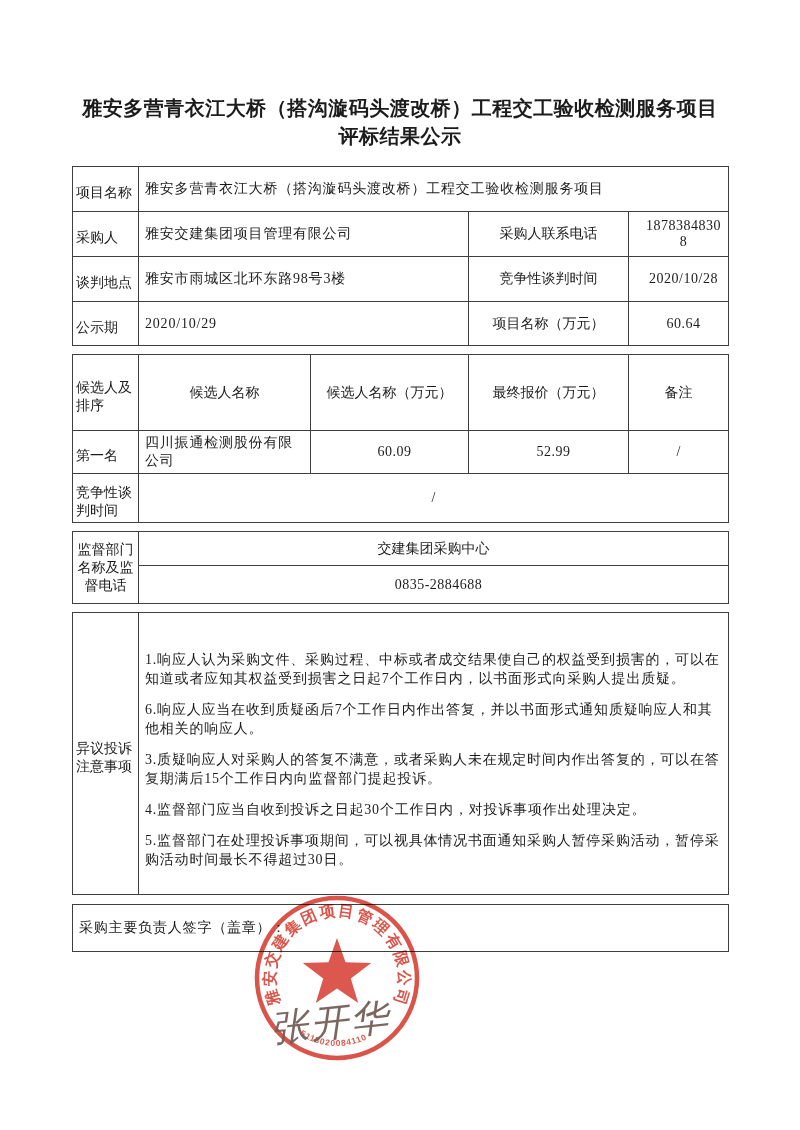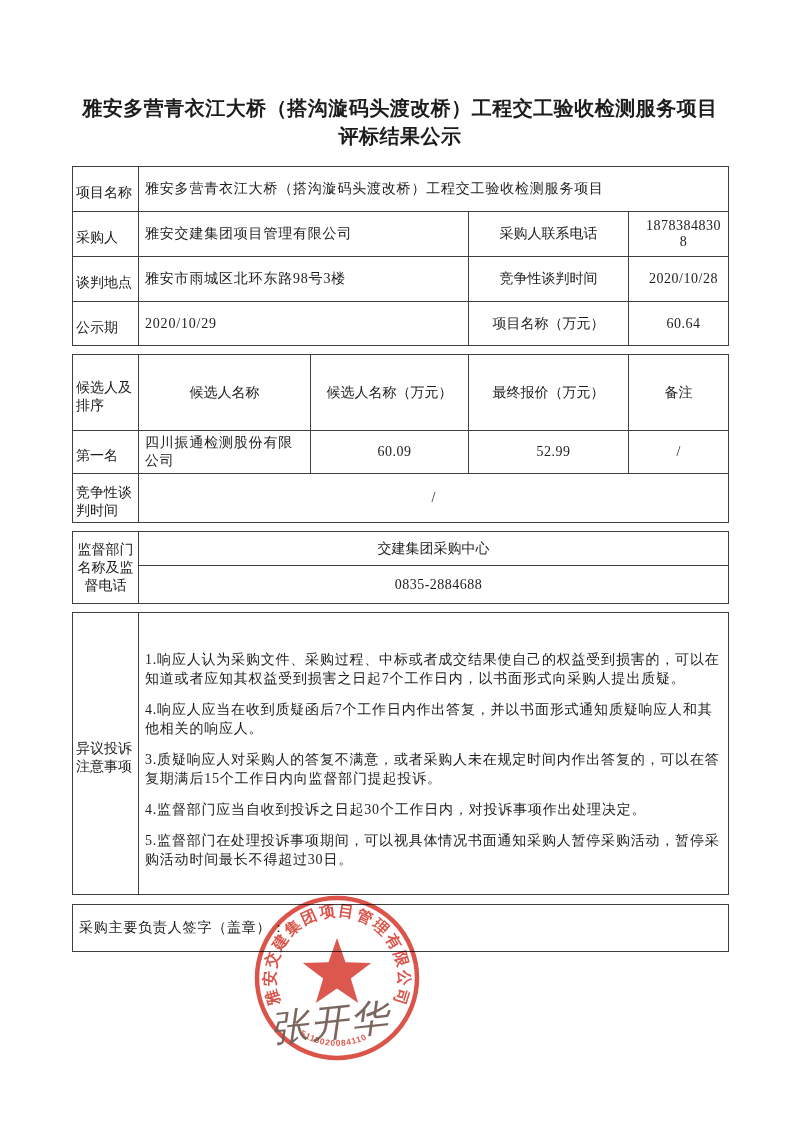--- a/index.html
+++ b/index.html
@@ -139,21 +139,21 @@
   <table class="gap">
     <colgroup>
         <col style="width:66px">
         <col style="width:590px">
       </colgroup>
     <tbody>
         <tr style="height:282px">
       <td class="lab">异议投诉注意事项</td>
       <td class="objection-text">
         <div>1.响应人认为采购文件、采购过程、中标或者成交结果使自己的权益受到损害的，可以在知道或者应知其权益受到损害之日起7个工作日内，以书面形式向采购人提出质疑。</div>
-        <div>4.响应人应当在收到质疑函后7个工作日内作出答复，并以书面形式通知质疑响应人和其他相关的响应人。</div>
+        <div>6.响应人应当在收到质疑函后7个工作日内作出答复，并以书面形式通知质疑响应人和其他相关的响应人。</div>
         <div>3.质疑响应人对采购人的答复不满意，或者采购人未在规定时间内作出答复的，可以在答复期满后15个工作日内向监督部门提起投诉。</div>
         <div>4.监督部门应当自收到投诉之日起30个工作日内，对投诉事项作出处理决定。</div>
         <div>5.监督部门在处理投诉事项期间，可以视具体情况书面通知采购人暂停采购活动，暂停采购活动时间最长不得超过30日。</div>
       </td>
     </tr>
   </tbody>
     </table>
 
   <table class="gap" style="margin-top:9px">
     <colgroup>

